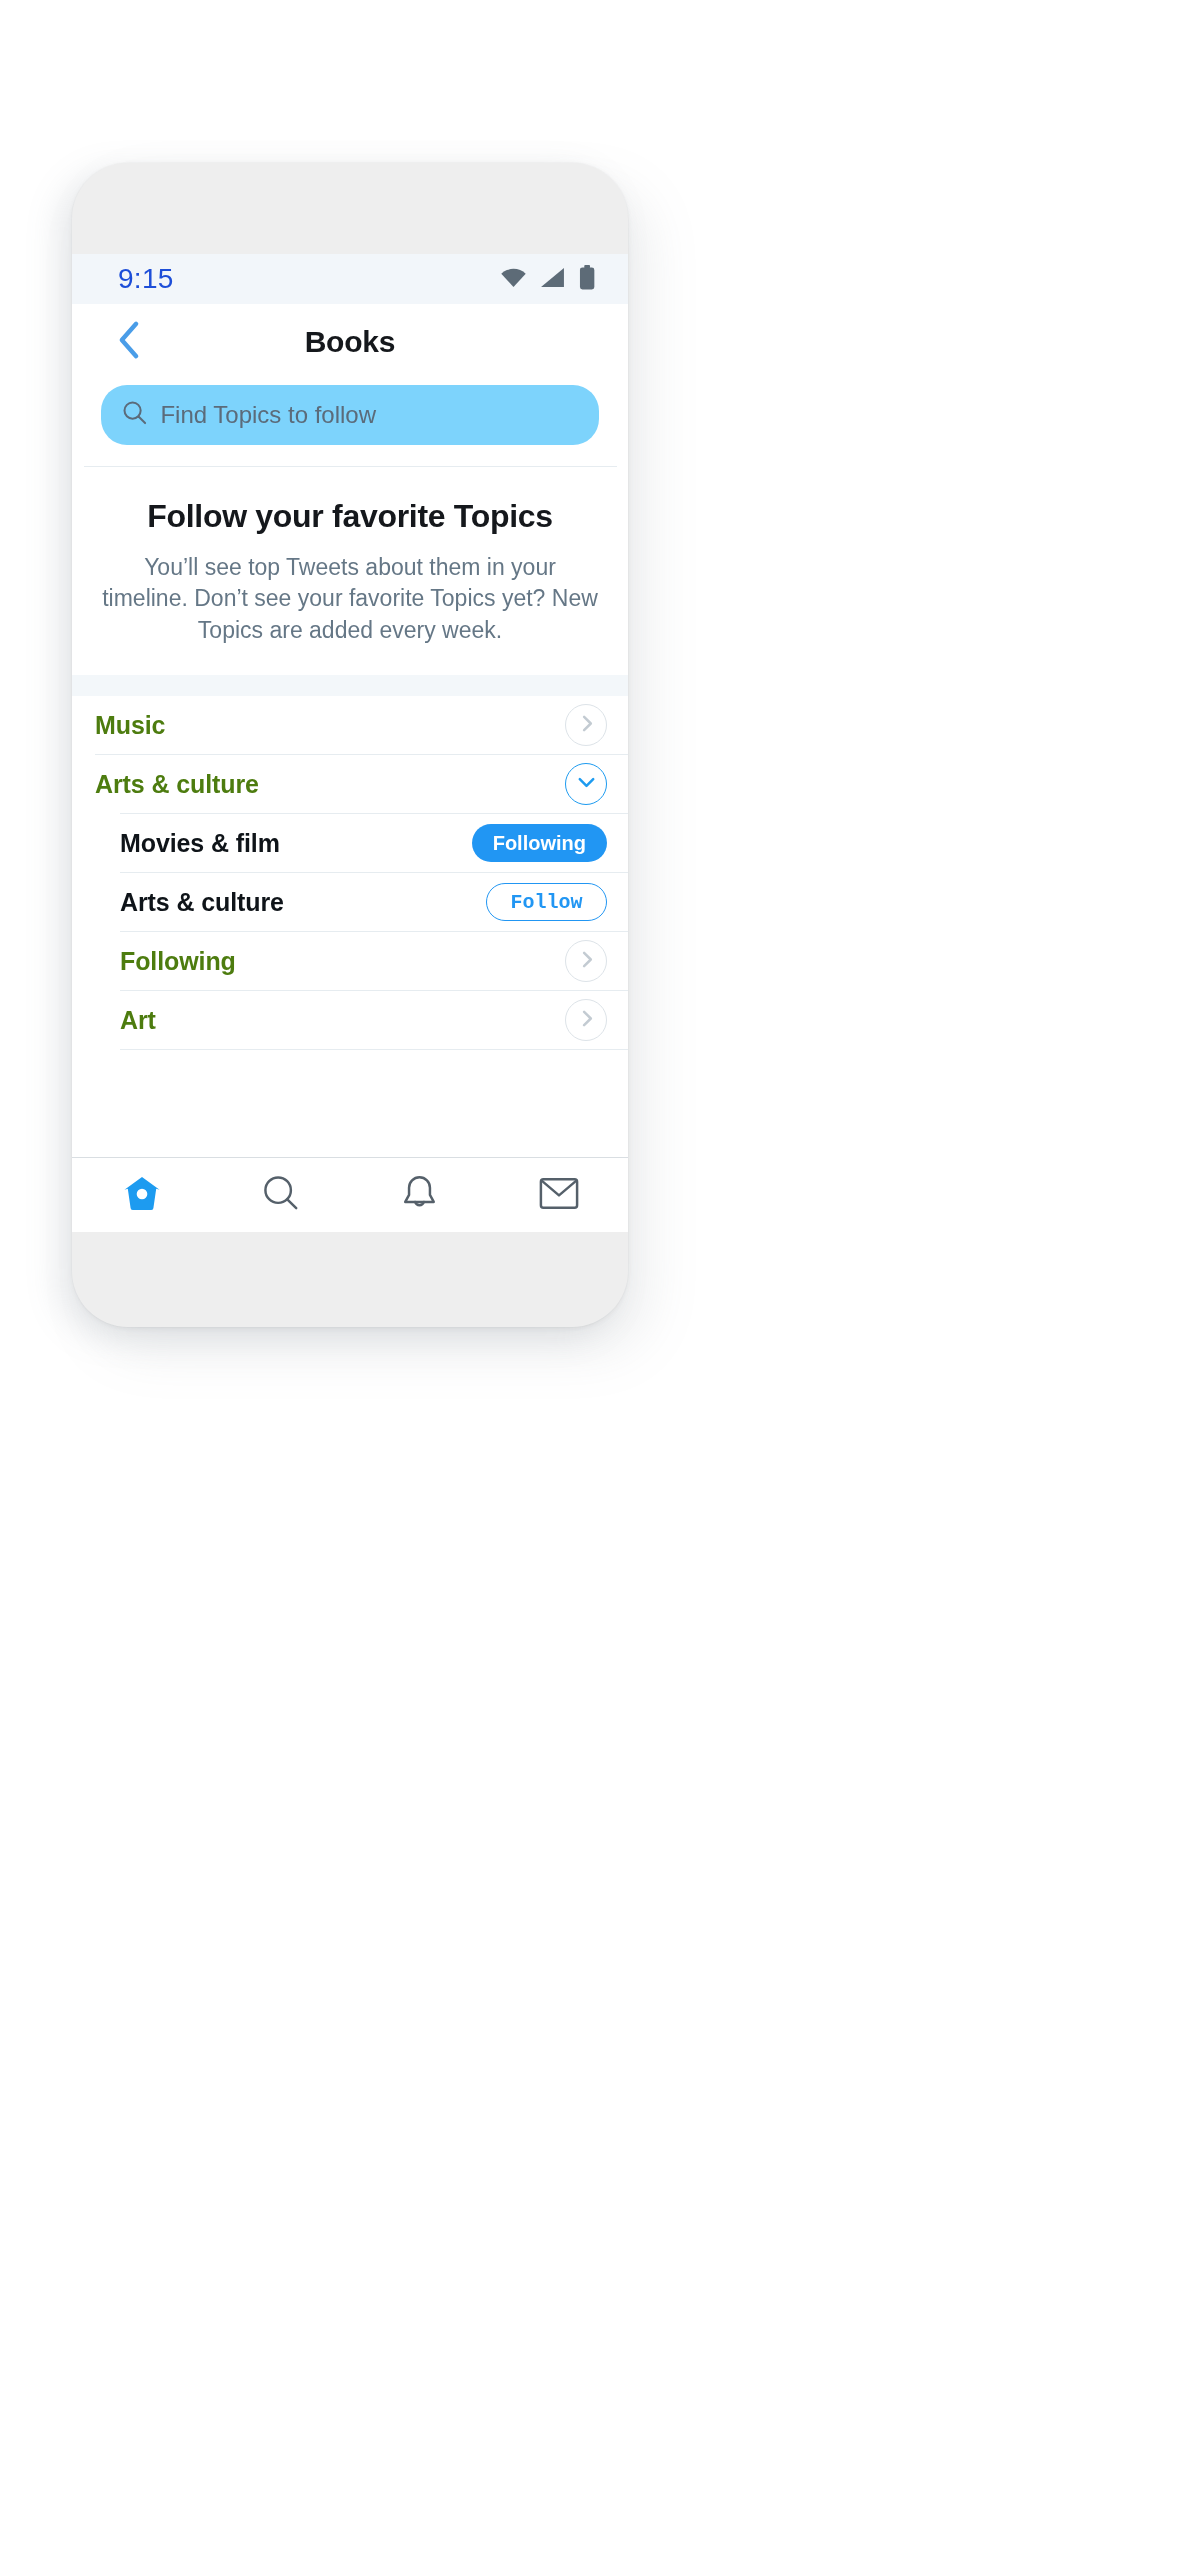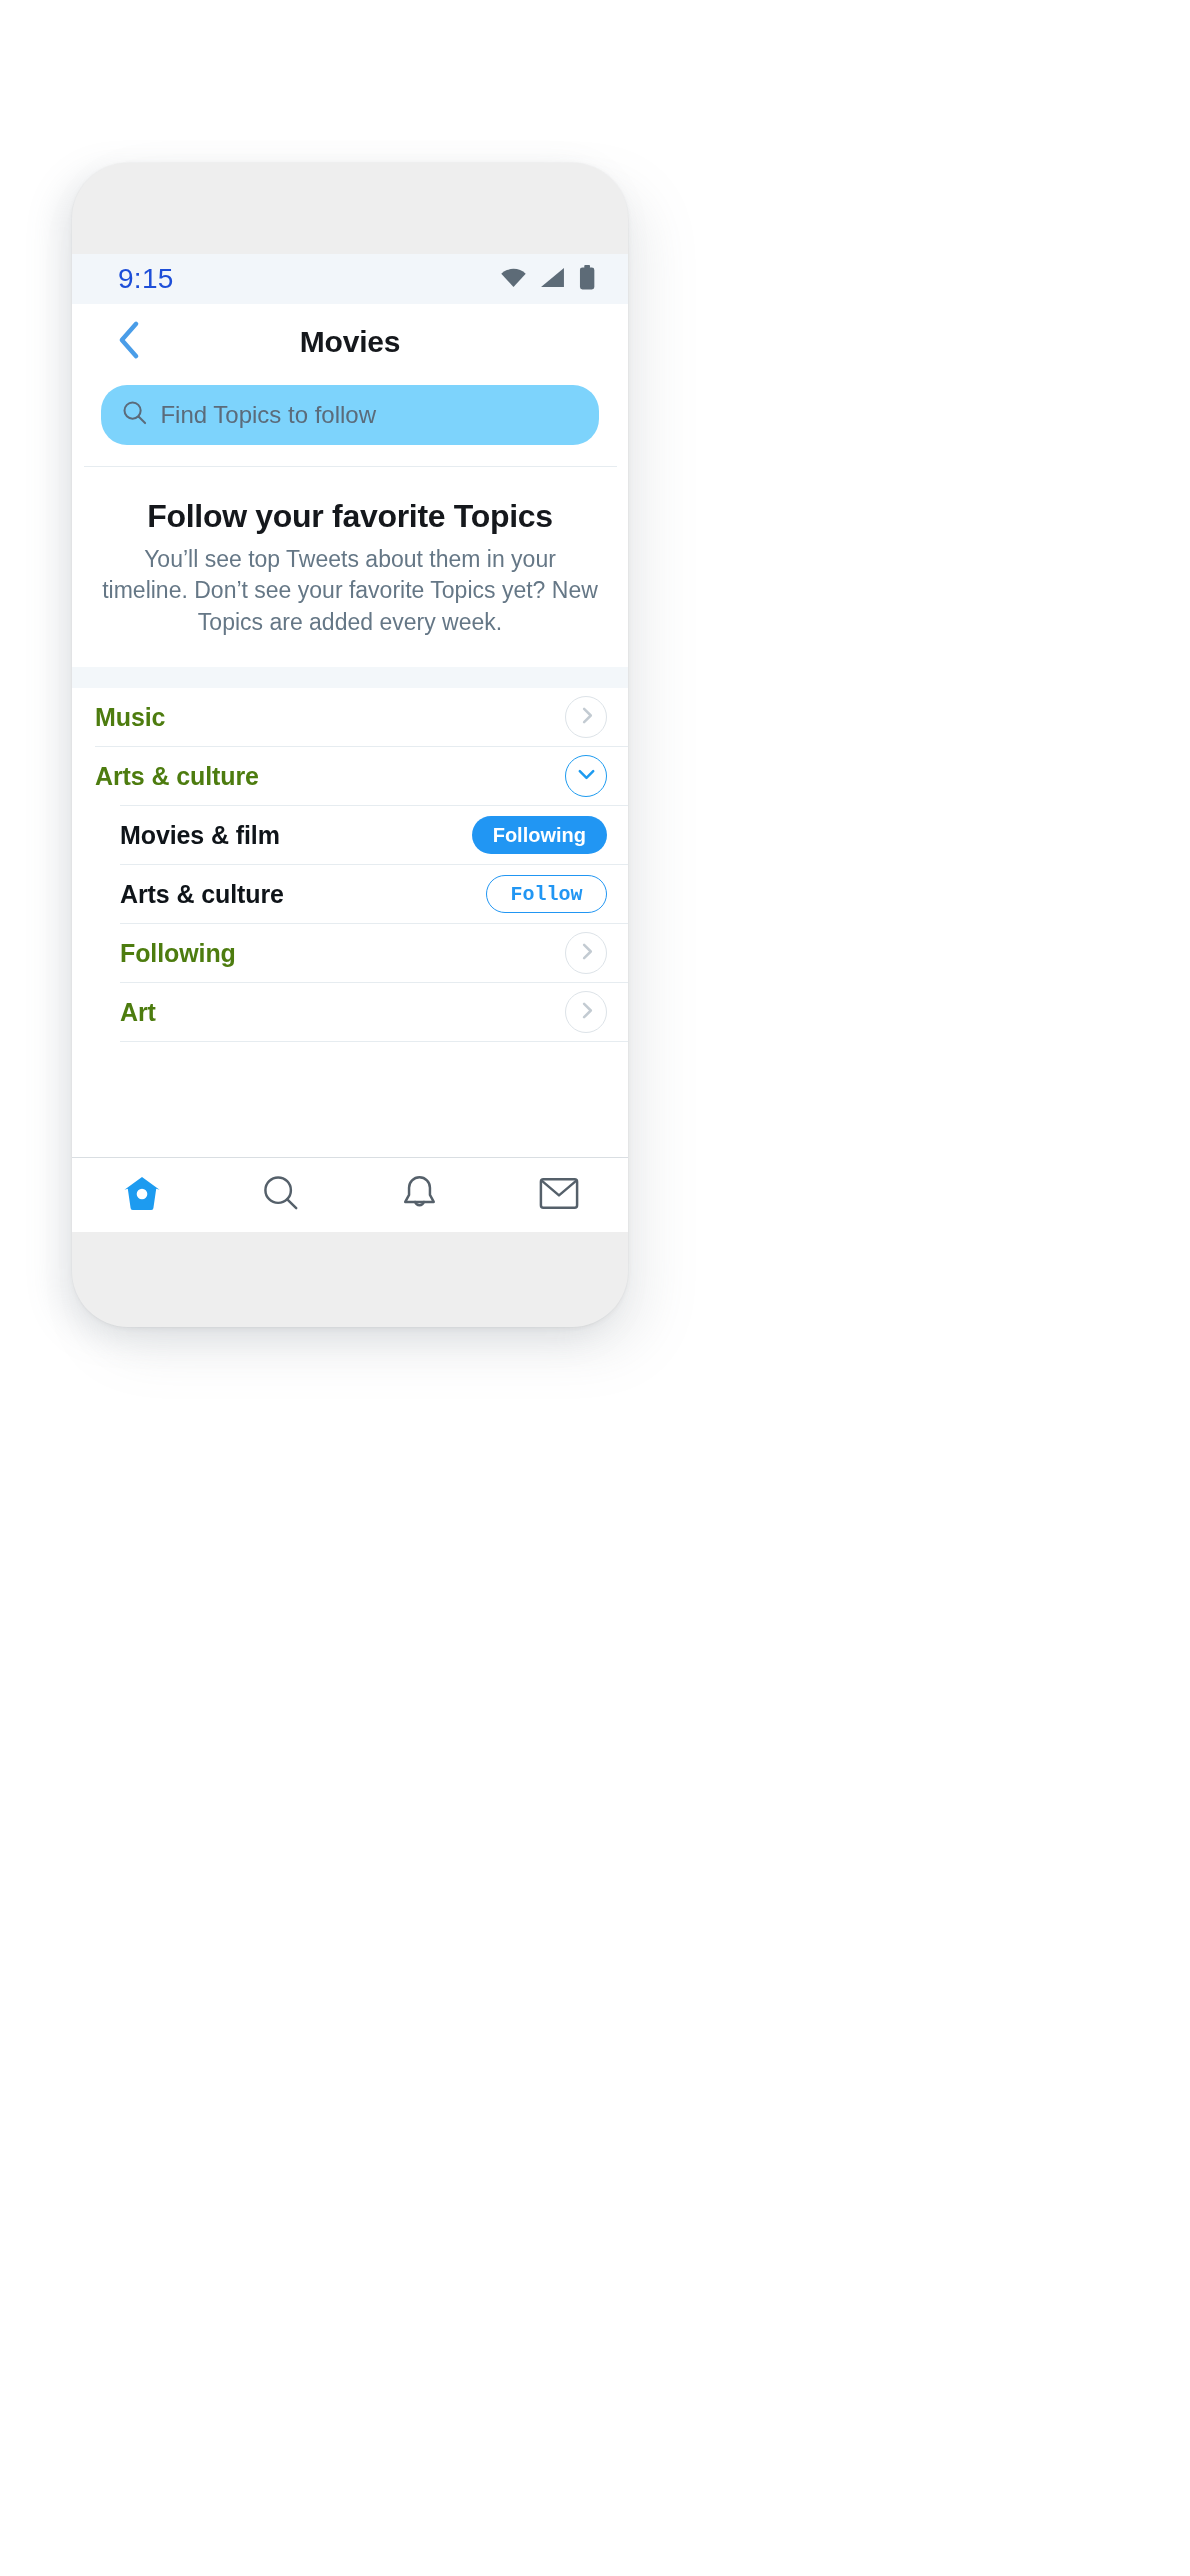--- a/index.html
+++ b/index.html
@@ -99,21 +99,21 @@
   #intro {
     padding: 31px 29px 29px 29px;
     text-align: center;
     background: #fff;
   }
   #intro-title {
     font-size: 32px;
     font-weight: bold;
     color: #15181c;
     letter-spacing: -0.3px;
-    margin-bottom: 9px;
+    margin-bottom: 17px;
   }
   #intro-body {
     font-size: 23px;
     line-height: 1.37;
     color: #657786;
   }
 
   #section-gap { height: 21px; background: #f3f7fa; }
 
   
@@ -205,21 +205,21 @@
     </div>
 
     <div id="app-header">
       <div id="back-button">
         <span>
           <svg width="25" height="40" viewBox="0 0 26 42" fill="none">
             <path d="M21 4 L6 21 L21 38" stroke="#4a9de8" stroke-width="4.6" stroke-linecap="round" stroke-linejoin="round"></path>
           </svg>
         </span>
       </div>
-      <div id="page-title">Movies</div>
+      <div id="page-title">Books</div>
     </div>
 
     <div id="search-wrap">
       <div id="search-pill">
         <span>
           <svg width="25" height="25" viewBox="0 0 26 26" fill="none">
             <circle cx="11" cy="11" r="8.4" stroke="#5b6b7a" stroke-width="2.1"></circle>
             <line x1="17.2" y1="17.2" x2="24" y2="24" stroke="#5b6b7a" stroke-width="2.1" stroke-linecap="round"></line>
           </svg>
         </span>

